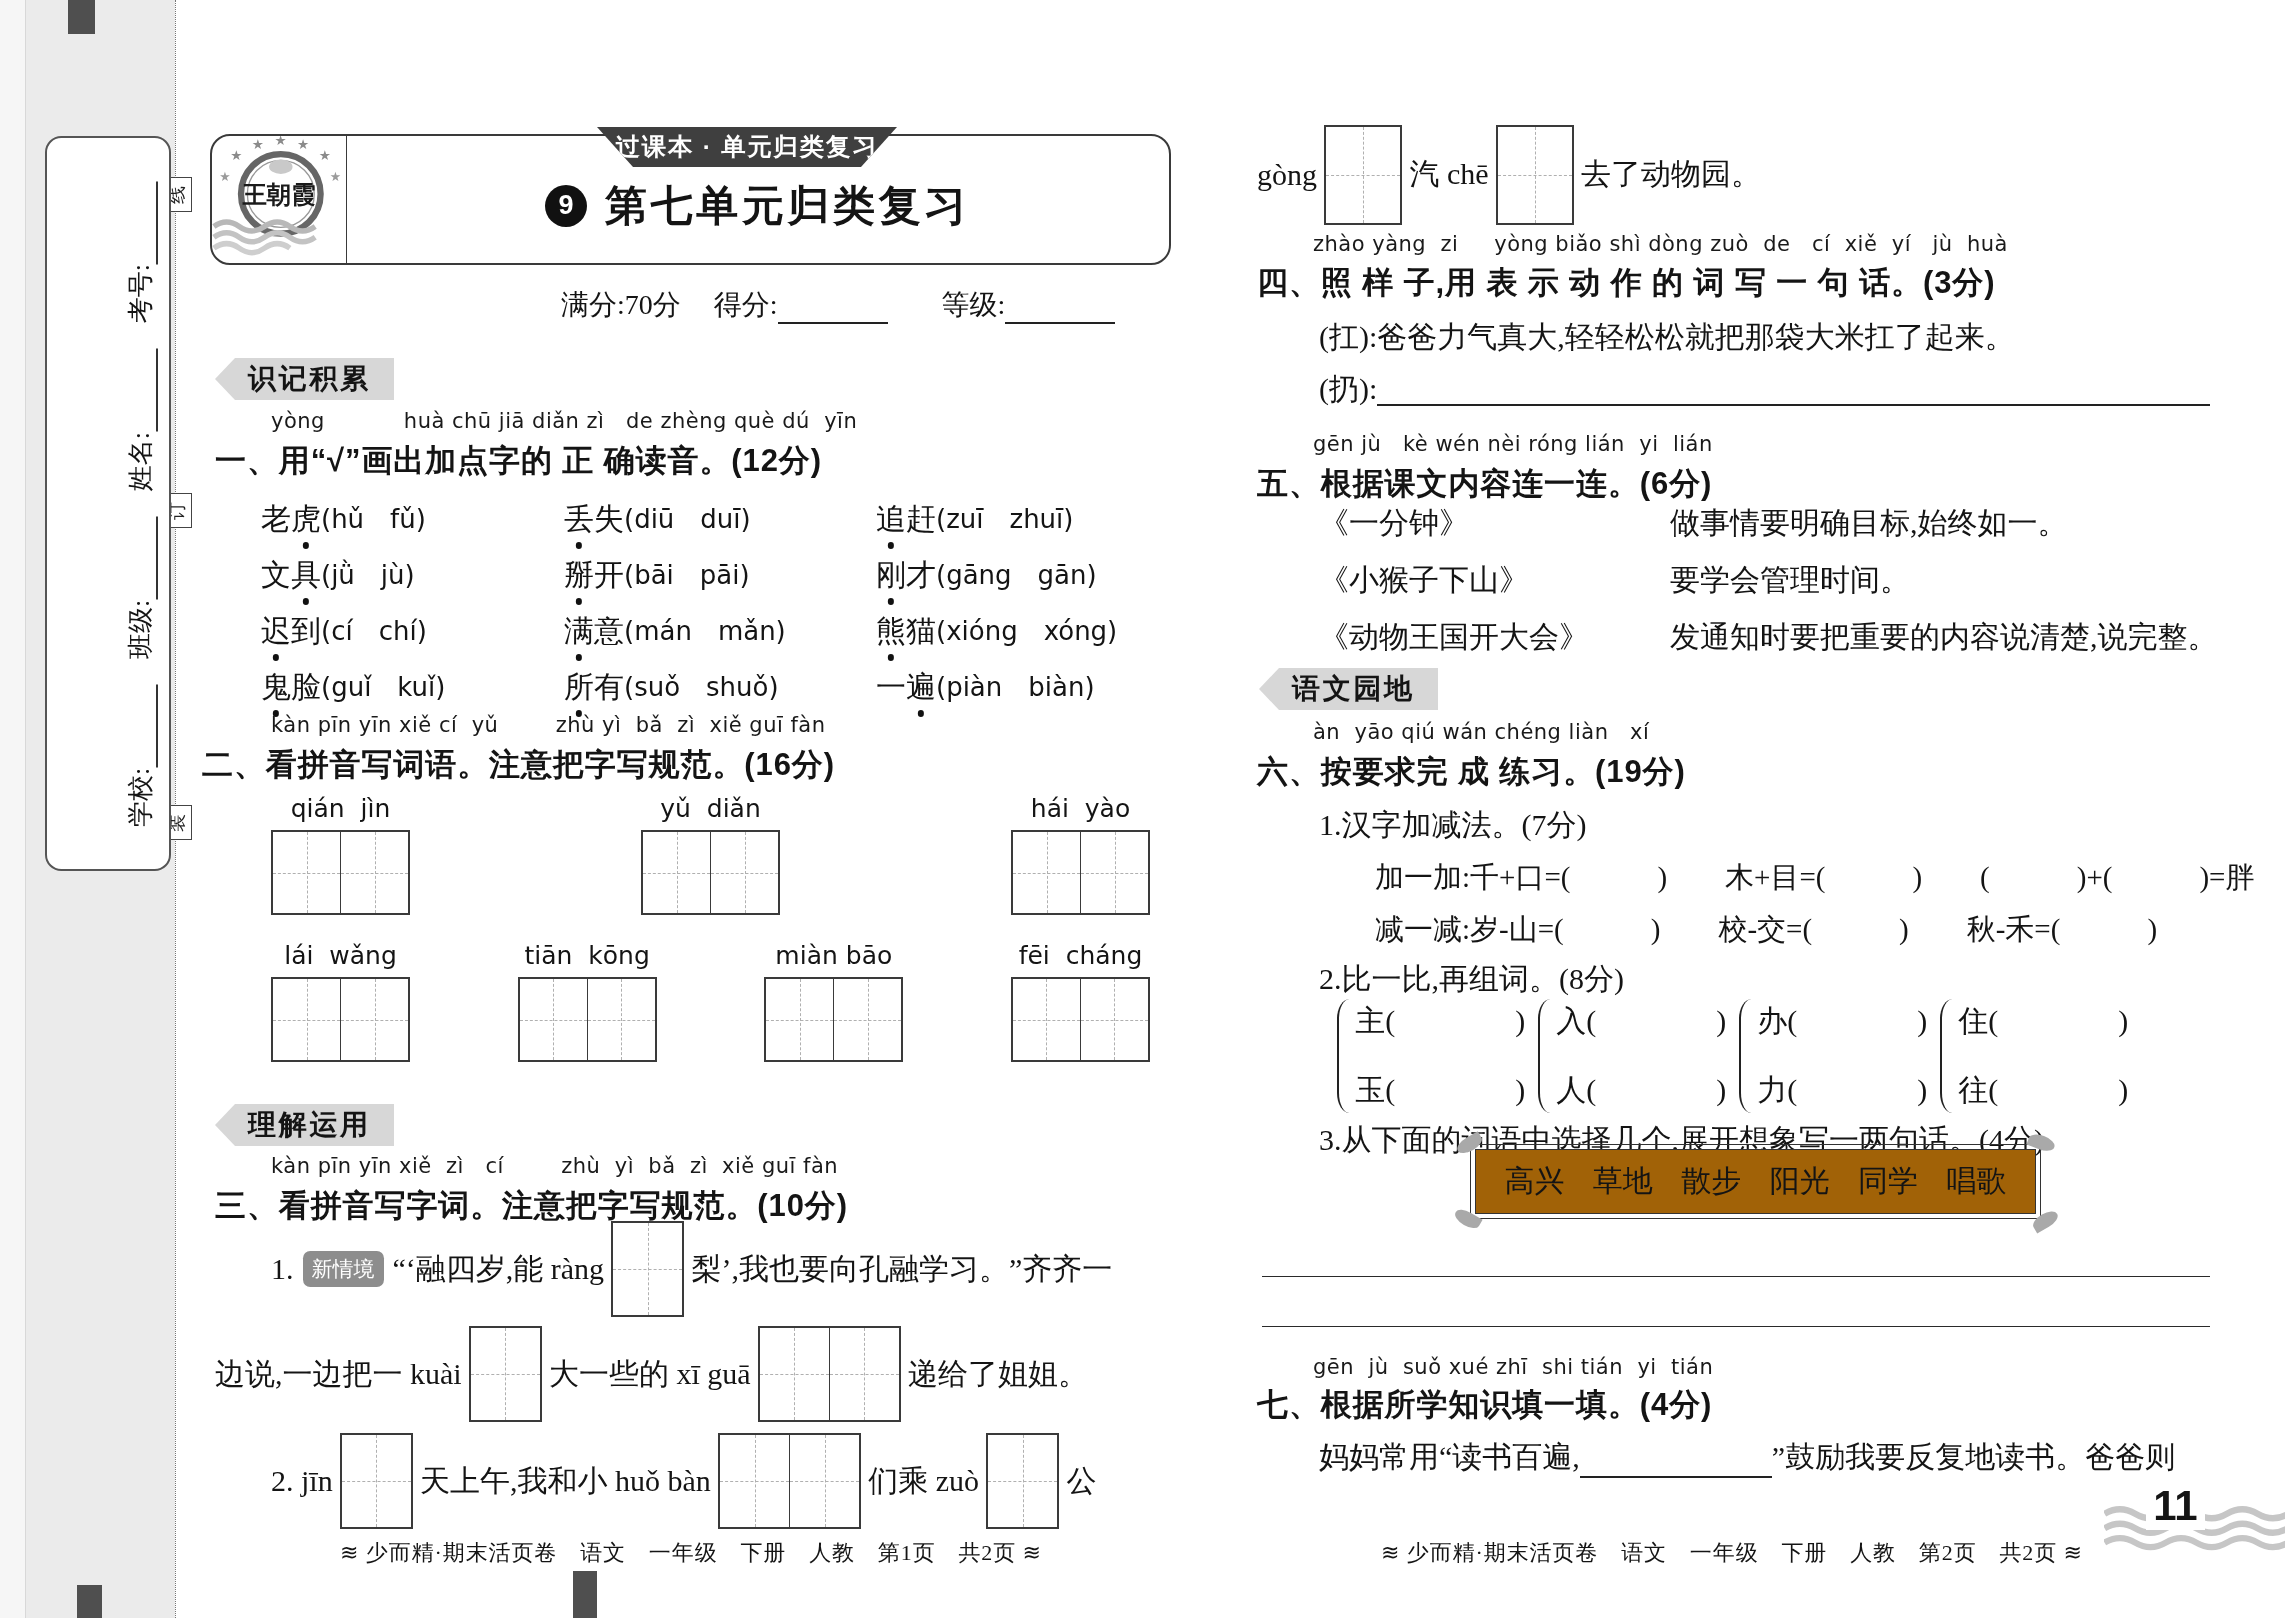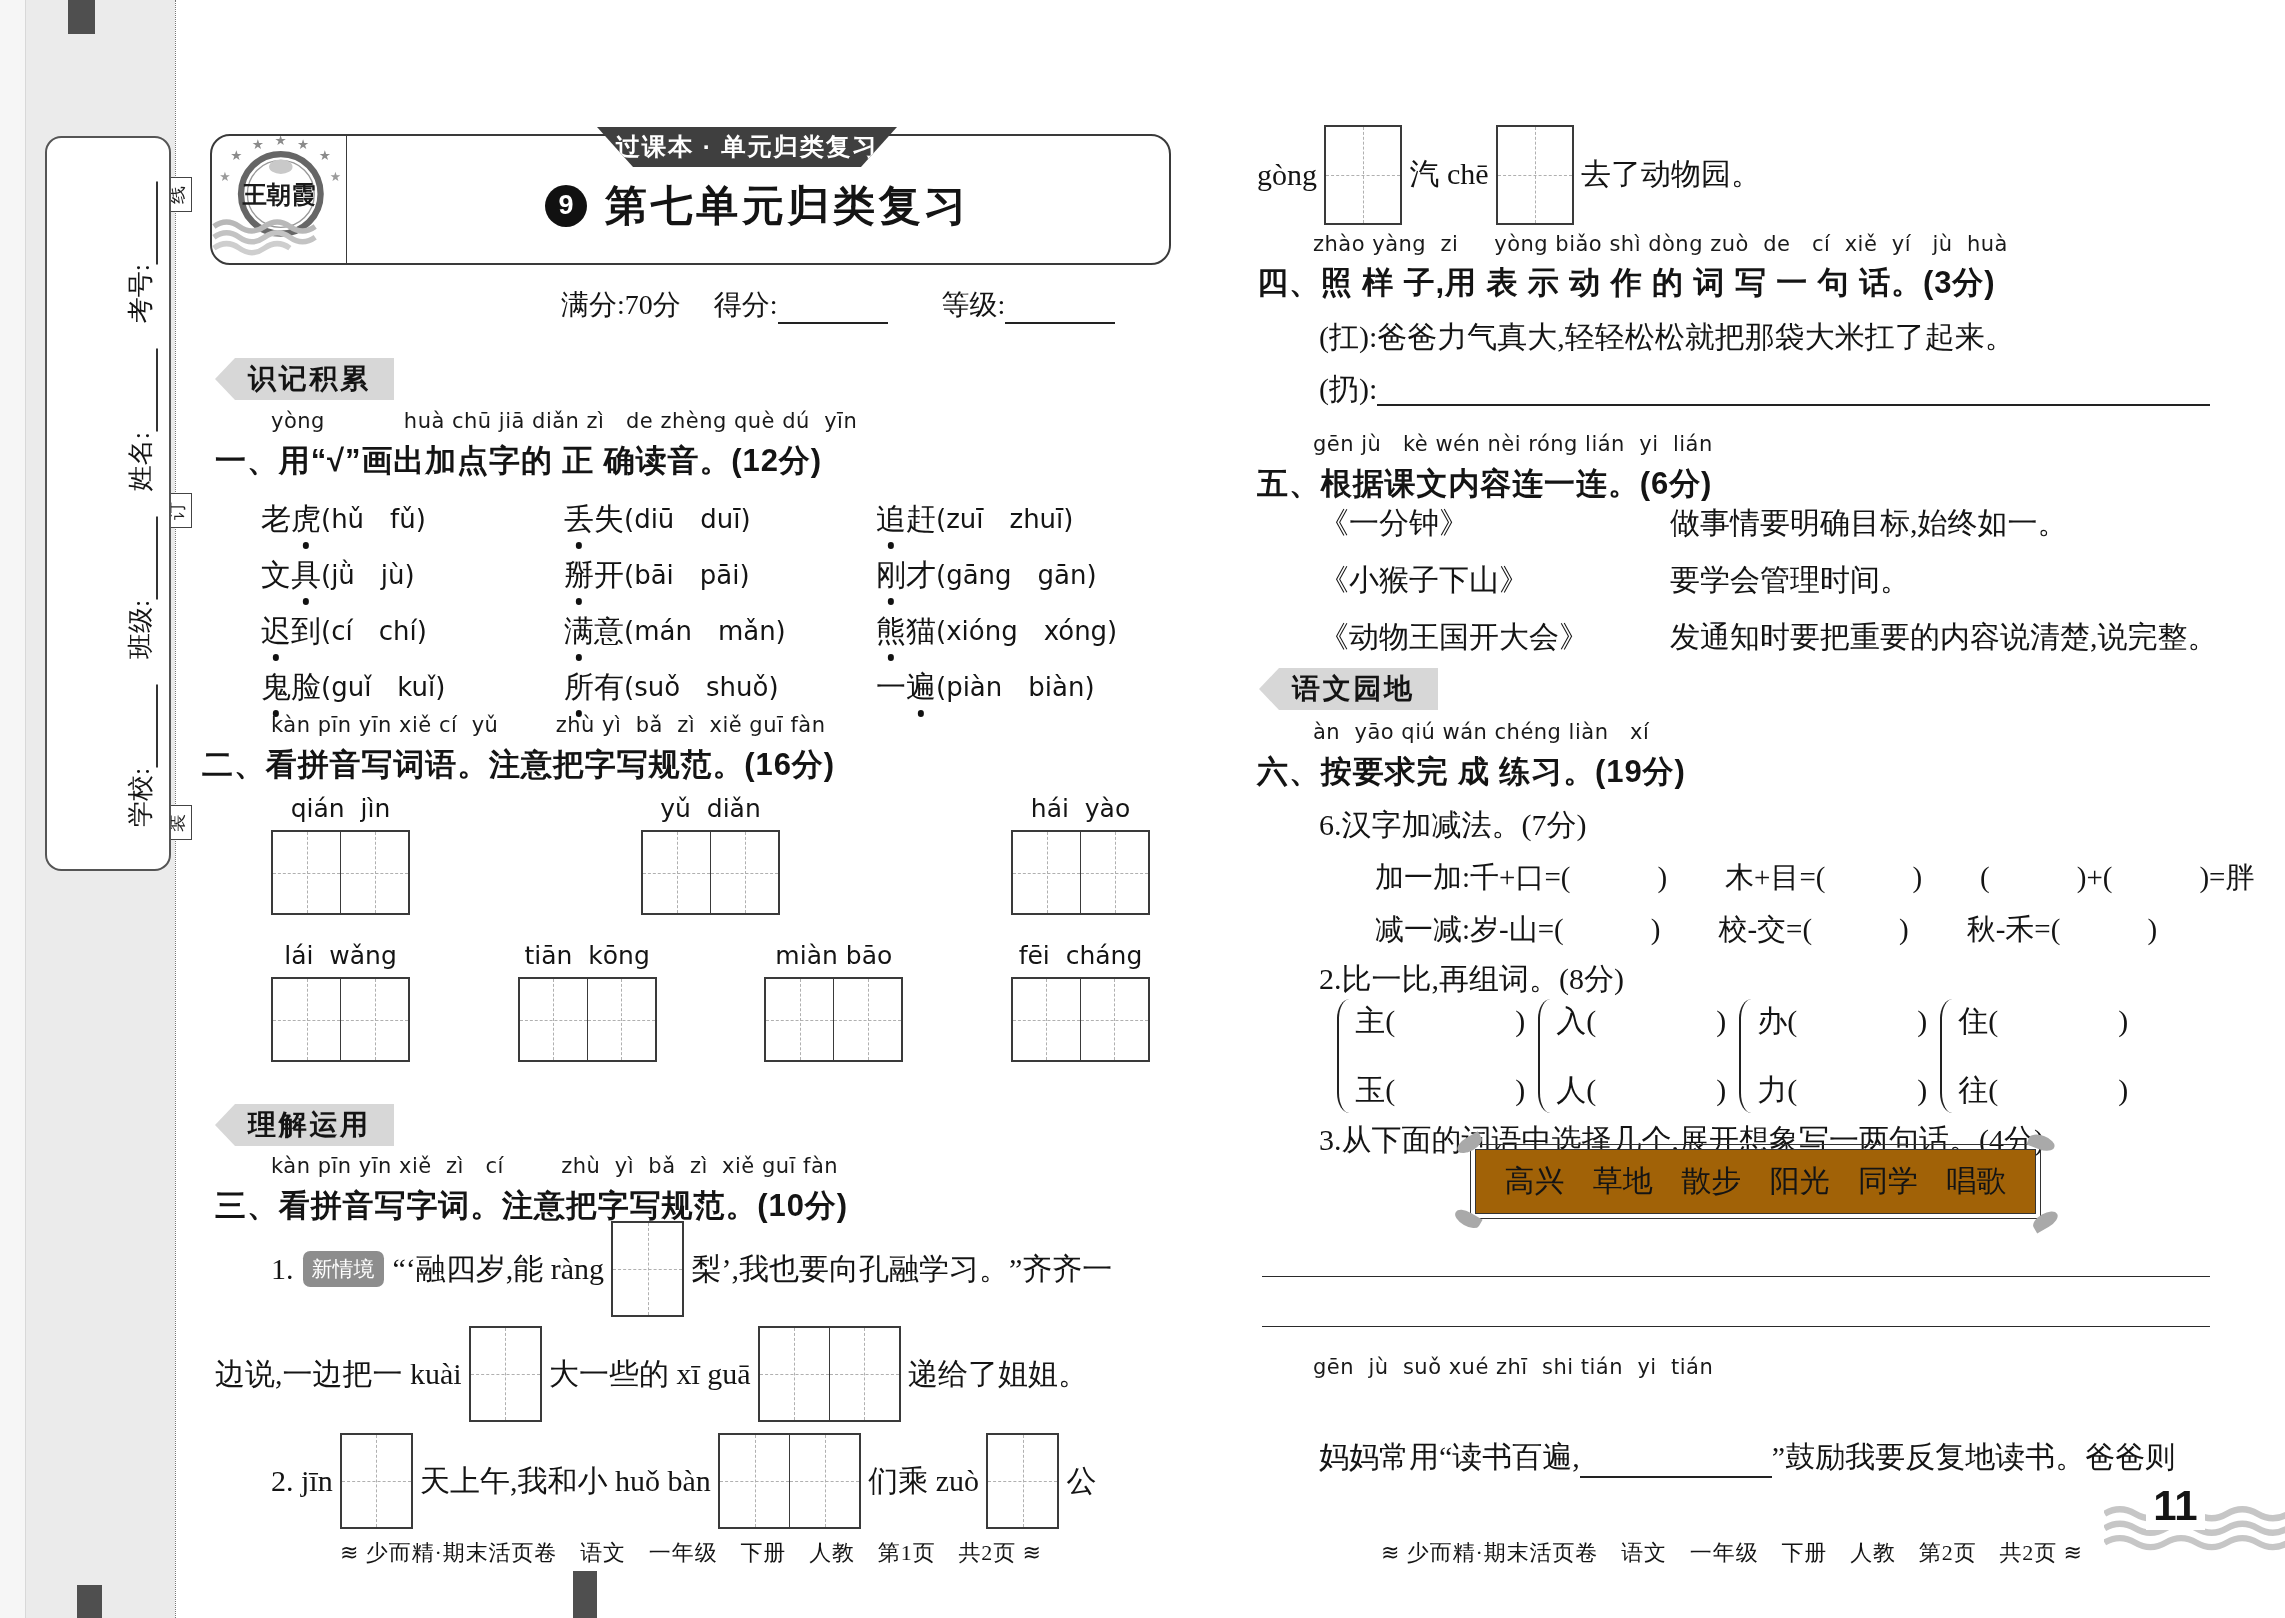--- a/index.html
+++ b/index.html
@@ -309,21 +309,21 @@
     <div class="match-row">
         <span class="match-left">《动物王国开大会》</span>
         <span>发通知时要把重要的内容说清楚,说完整。</span>
       </div>
   </div>
 
   <div class="tag" style="left:1259px;top:668px">语文园地</div>
   <div class="py-line" style="left:1313px;top:720px">àn  yāo qiú wán chéng liàn   xí</div>
   <div class="qtitle" style="left:1257px;top:751px">六、按要求完 成 练习。(19分)</div>
 
-  <div class="body-text" style="left:1319px;top:805px">6.汉字加减法。(7分)</div>
+  <div class="body-text" style="left:1319px;top:805px">1.汉字加减法。(7分)</div>
   <div class="body-text" style="left:1375px;top:858px;font-size:29px">加一加:千+口=(　　　)　　木+目=(　　　)　　(　　　)+(　　　)=胖</div>
   <div class="body-text" style="left:1375px;top:910px;font-size:29px">减一减:岁-山=(　　　)　　校-交=(　　　)　　秋-禾=(　　　)</div>
   <div class="body-text" style="left:1319px;top:959px">2.比一比,再组词。(8分)</div>
 
   <div class="pairs">
     <div class="pair">
         <div class="brace"></div>
         <div class="pair-col">
           <span>主(　　　　)</span>
           <span>玉(　　　　)</span>
@@ -363,20 +363,21 @@
     <span>草地</span>
     <span>散步</span>
     <span>阳光</span>
     <span>同学</span>
     <span>唱歌</span>
   </div>
   <div class="wline" style="top:1276px"></div>
   <div class="wline" style="top:1326px"></div>
 
   <div class="py-line" style="left:1313px;top:1355px">gēn  jù  suǒ xué zhī  shi tián  yi  tián</div>
+  <div class="qtitle" style="left:1257px;top:1384px">七、根据所学知识填一填。(4分)</div>
   <div class="flexline" style="left:1319px;top:1437px;align-items:flex-end">
     <span>妈妈常用“读书百遍,</span><span class="blank" style="width:192px"></span><span>”鼓励我要反复地读书。爸爸则</span>
   </div>
 
   <div class="footer" style="left:1257px;top:1538px;width:950px">≋ 少而精·期末活页卷　语文　一年级　下册　人教　第2页　共2页 ≋</div>
 
   <div class="pagenum">11</div>
   <svg class="corner-waves" width="182" height="54" viewBox="0 0 201 60">
     <path d="M0 12 q17 -10 34 0 t34 0 t34 0 t34 0 t34 0 t34 0" fill="none" stroke="#c6c6c6" stroke-width="7"></path>
     <path d="M0 28 q17 -10 34 0 t34 0 t34 0 t34 0 t34 0 t34 0" fill="none" stroke="#c6c6c6" stroke-width="7"></path>

